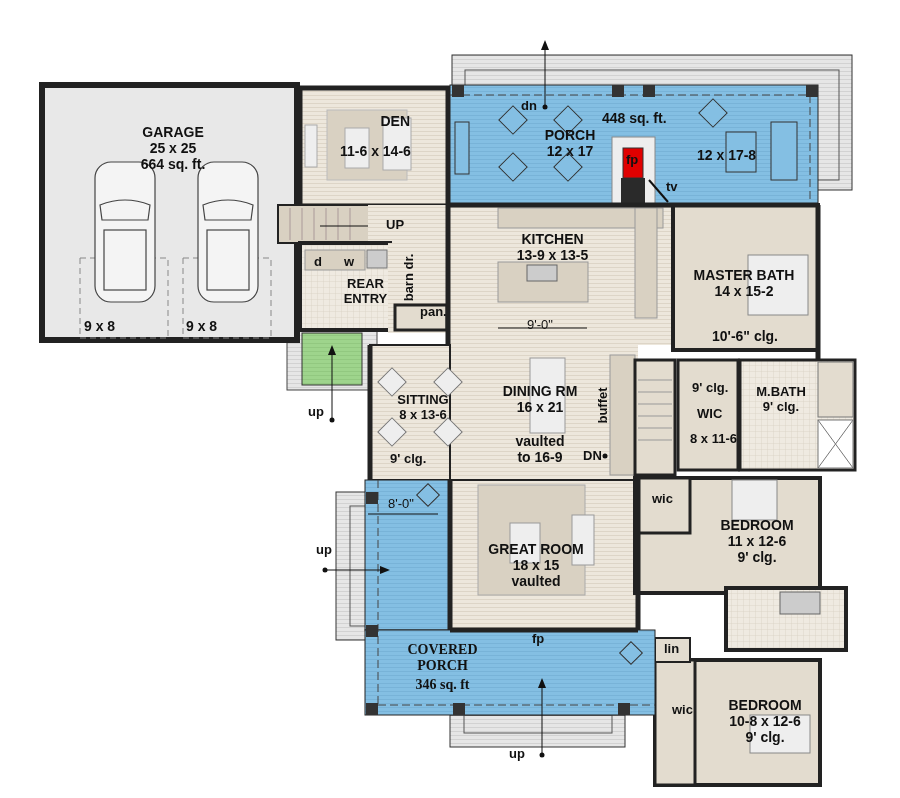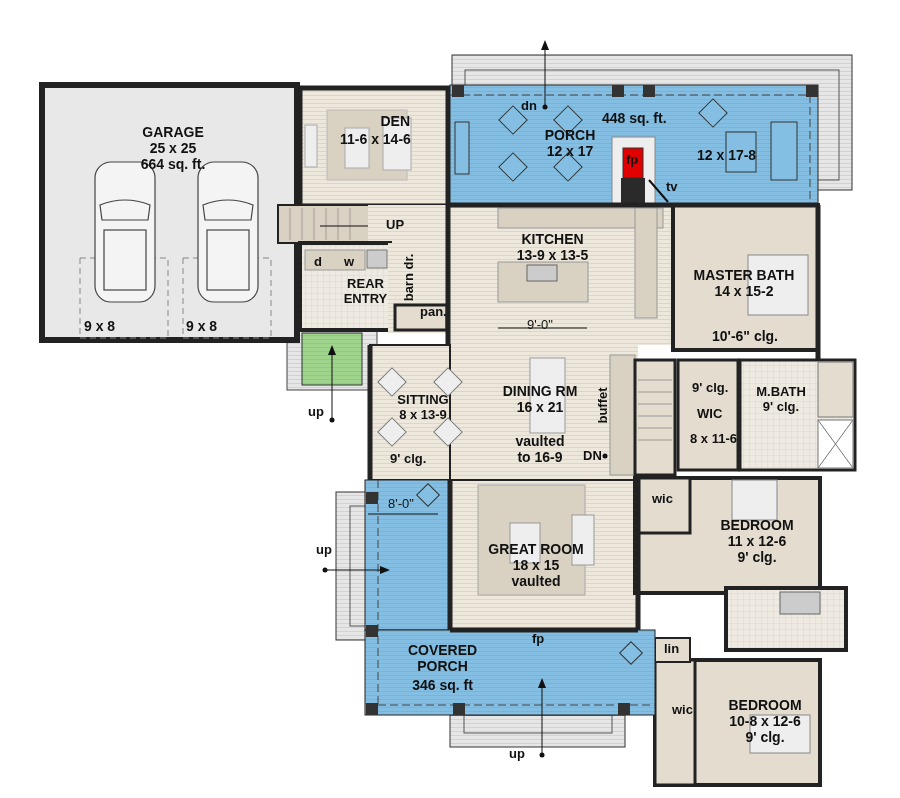--- a/index.html
+++ b/index.html
@@ -215,21 +215,21 @@
 <div class="lbl" style="left:128px;top:115px;width:90px;margin-top:9px;">
   <div>GARAGE</div>
     <div>25 x 25</div>
     <div>664 sq. ft.</div>
 </div>
 <div class="lbl" style="left:84px;top:318px;">9 x 8</div>
 <div class="lbl" style="left:186px;top:318px;">9 x 8</div>
 
 <div class="lbl" style="left:340px;top:113px;width:70px;text-align:right;">
   <div>DEN</div>
-    <div style="margin-top:2px">11-6 x 14-6</div>
+    <div style="margin-top:14px">11-6 x 14-6</div>
 </div>
 
 <div class="lbl sm" style="left:521px;top:99px;">dn</div>
 <div class="lbl" style="left:535px;top:127px;width:70px;">
   <div>PORCH</div>
     <div>12 x 17</div>
 </div>
 <div class="lbl" style="left:602px;top:110px;">448 sq. ft.</div>
 <div class="lbl" style="left:697px;top:147px;">12 x 17-8</div>
 <div class="lbl sm" style="left:626px;top:153px;color:#111">fp</div>
@@ -255,21 +255,21 @@
   <div>REAR</div>
     <div>ENTRY</div>
 </div>
 <div class="lbl sm vert" style="left:386px;top:270px;">barn dr.</div>
 <div class="lbl sm" style="left:420px;top:305px;">pan.</div>
 
 <div class="lbl sm" style="left:308px;top:405px;">up</div>
 
 <div class="lbl sm" style="left:388px;top:393px;width:70px;">
   <div>SITTING</div>
-    <div>8 x 13-9</div>
+    <div>8 x 13-6</div>
 </div>
 <div class="lbl sm" style="left:390px;top:452px;">9' clg.</div>
 
 <div class="lbl" style="left:500px;top:383px;width:80px;">
   <div>DINING RM</div>
     <div>16 x 21</div>
 </div>
 <div class="lbl" style="left:510px;top:433px;width:60px;">
   <div>vaulted</div>
     <div>to 16-9</div>
@@ -296,21 +296,21 @@
 <div class="lbl" style="left:486px;top:541px;width:100px;">
   <div>GREAT ROOM</div>
     <div>18 x 15</div>
     <div>vaulted</div>
 </div>
 <div class="lbl sm" style="left:532px;top:632px;">fp</div>
 
 <div class="lbl sm" style="left:388px;top:497px;font-weight:normal;">8'-0"</div>
 <div class="lbl sm" style="left:316px;top:543px;">up</div>
 
-<div class="lbl" style="left:400px;top:642px;width:85px;">
+<div class="lbl" style="left:400px;top:642px;width:85px;font-family:Liberation Serif, serif;">
   <div>COVERED</div>
     <div>PORCH</div>
     <div style="margin-top:3px">346 sq. ft</div>
 </div>
 <div class="lbl sm" style="left:509px;top:747px;">up</div>
 
 <div class="lbl sm" style="left:664px;top:642px;">lin</div>
 <div class="lbl sm" style="left:672px;top:703px;">wic</div>
 <div class="lbl" style="left:720px;top:697px;width:90px;">
   <div>BEDROOM</div>

